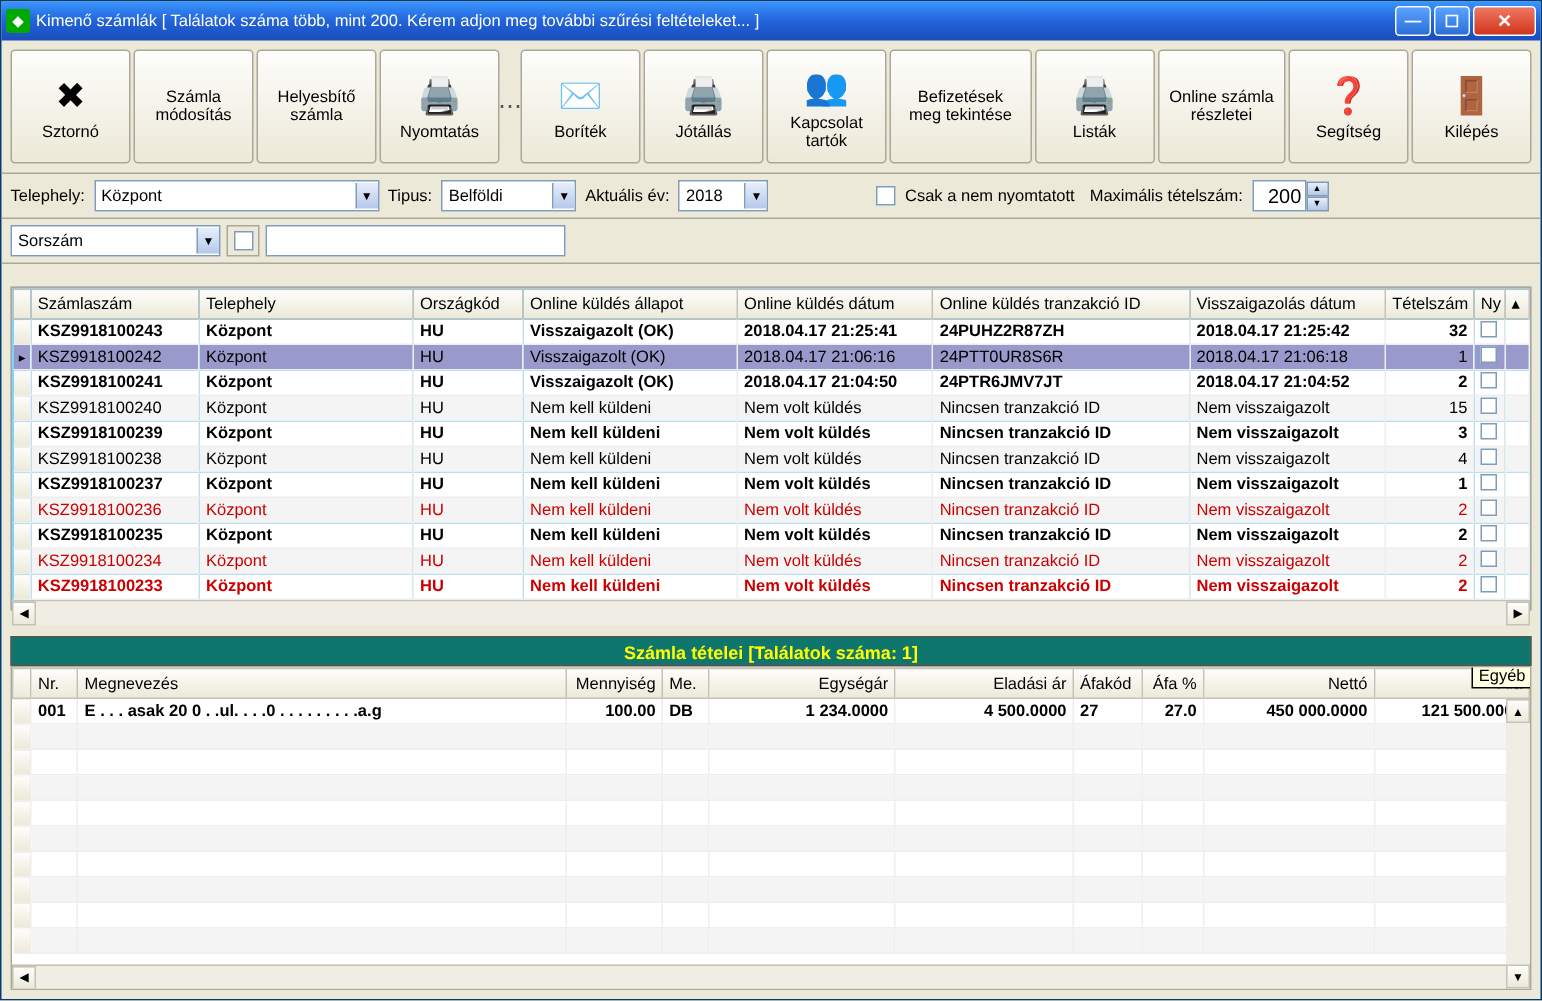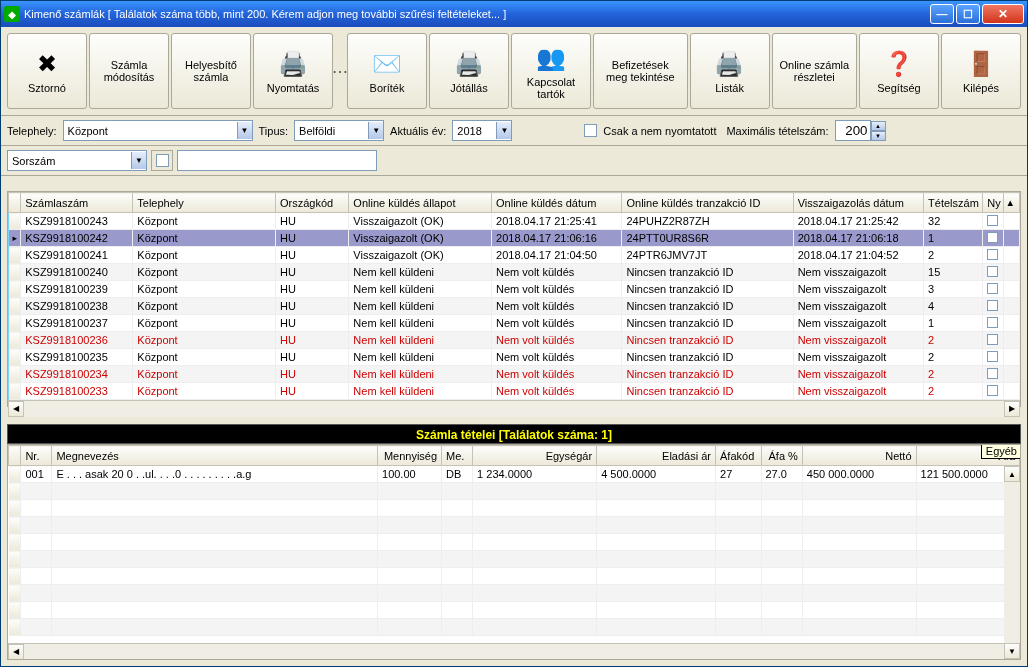--- a/index.html
+++ b/index.html
@@ -33,34 +33,34 @@
 
 .search-row { display: flex; padding: 4px 6px; gap: 4px; border-bottom: 1px solid #aca899; }
 .search-combo { width: 140px; justify-content: flex-end; }
 .search-chk-box { width: 22px; height: 21px; border: 1px solid #aca899; display: flex; align-items: center; justify-content: center; }
 .search-input { width: 200px; height: 21px; border: 1px solid #7f9db9; background: #fff; padding: 0 3px; }
 
 .grid-wrap { flex: 0 0 auto; border: 1px solid #aca899; margin: 15px 6px; background: #7dd3fc; position: relative; }
 .grid { width: 100%; border-collapse: collapse; font-size: 11px; table-layout: fixed; }
 .grid th { background: linear-gradient(#fdfdfb,#ece9d8); border: 1px solid #c5c2b8; padding: 2px 4px; text-align: left; font-weight: normal; height: 20px; white-space: nowrap; overflow: hidden; }
 .grid td { border-right: 1px solid #eee; border-bottom: 1px solid #eee; padding: 0 4px; height: 17px; white-space: nowrap; overflow: hidden; }
-.grid tr.odd { background: #fff; }
+.grid tr.odd { background: #fff; font-weight: bold; }
 .grid tr.even { background: #f4f4f4; }
 .grid tr.sel { background: #9999cc !important; }
 .grid tr.sel td { background: #9999cc; }
 .grid tr.red td { color: #cc0000; }
-.grid td.num { }
+.grid td.num { text-align: right; }
 .rowmark { width: 12px; background: linear-gradient(#fdfdfb,#ece9d8); border-right: 1px solid #c5c2b8; text-align: center; font-size: 9px; }
 .checkbox-cell { text-align: center; }
 .ck { width: 11px; height: 11px; border: 1px solid #7f9db9; background: #fff; display: inline-block; }
 .hscroll { height: 16px; background: #ece9d8; border-top: 1px solid #c5c2b8; display: flex; align-items: center; }
 .hscroll-track { flex: 1; height: 16px; background: #f0ede5; position: relative; }
 .hscroll-btn { width: 16px; height: 16px; background: linear-gradient(#fdfdfb,#ece9d8); border: 1px solid #c5c2b8; font-size: 8px; display: flex; align-items: center; justify-content: center; cursor: pointer; }
 
-.detail-header { height: 20px; background: #000000; color: #ffff00; font-weight: bold; text-align: center; line-height: 20px; margin: 2px 6px 0; border: 1px solid #555; font-size: 12px; }
+.detail-header { height: 20px; background: #0f766e; color: #ffff00; font-weight: bold; text-align: center; line-height: 20px; margin: 2px 6px 0; border: 1px solid #555; font-size: 12px; }
 
 .detail-grid-wrap { flex: 1; border: 1px solid #aca899; margin: 0 6px 6px; background: #fff; display: flex; flex-direction: column; overflow: hidden; position: relative; }
 
 .tooltip-badge { position: absolute; right: -2px; top: -2px; background: #ffffe1; border: 1px solid #000; padding: 1px 4px; font-size: 11px; z-index: 10; }
 
 .vscroll { position: absolute; right: 0; top: 21px; bottom: 0; width: 16px; background: #f0ede5; display: flex; flex-direction: column; }
 .vscroll-btn { width: 16px; height: 16px; background: linear-gradient(#fdfdfb,#ece9d8); border: 1px solid #c5c2b8; font-size: 8px; display: flex; align-items: center; justify-content: center; cursor: pointer; }
 .vscroll-track { flex: 1; }
 </style>
 </head>

